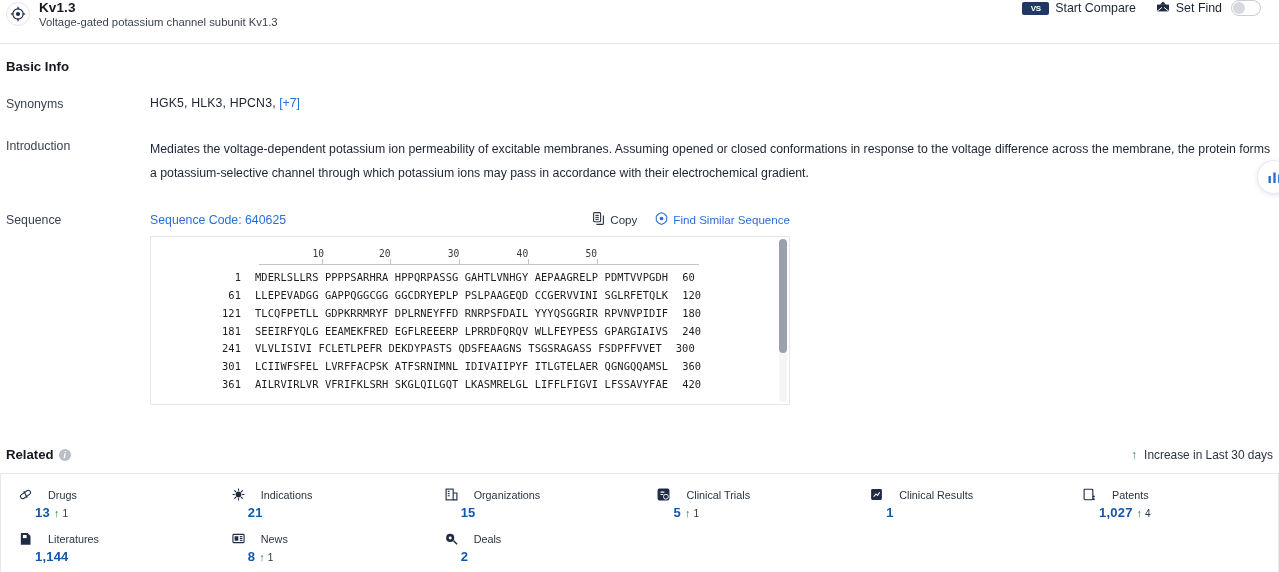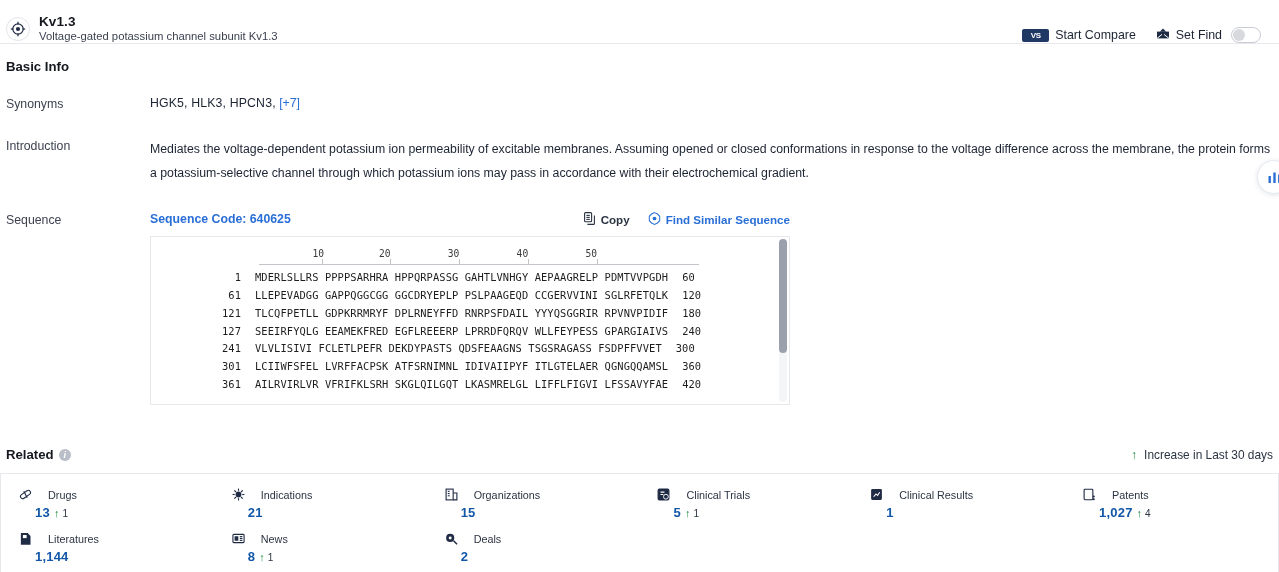--- a/index.html
+++ b/index.html
@@ -11,21 +11,21 @@
     color: #1a1a1a;
     overflow: hidden;
   }
 
   
   .topbar {
     position: relative;
     height: 44px;
     border-bottom: 1px solid #e8e8ec;
     display: flex;
-    align-items: flex-end;
+    align-items: flex-start;
     padding: 0 14px 0 6px;
     background: #fff;
   }
   .brand { display: flex; align-items: center; gap: 9px; }
   .brand-logo {
     width: 24px; height: 24px; border-radius: 50%;
     border: 1px solid #e3e5ea;
     display: flex; align-items: center; justify-content: center;
     flex: 0 0 auto;
   }
@@ -91,23 +91,22 @@
   .syn-more { color: #2a6fd6; cursor: pointer; }
 
   .row-intro { margin-top: 27px; }
   .intro-text {
     line-height: 1.92; max-width: 1125px;
     font-size: 12.3px; color: #1c2433;
   }
 
   .row-sequence { margin-top: 27px; }
   .seq-head {
-    display: flex; align-items: flex-start;
+    display: flex; align-items: flex-end;
     width: 640px;
-    font-weight: bold;
   }
   .seq-code { font-size: 12.3px; color: #2a6fd6; cursor: pointer; }
   .seq-tools { margin-left: auto; display: flex; align-items: center; gap: 18px; }
   .seq-tool {
     display: flex; align-items: center; gap: 5px;
     font-size: 11.6px; cursor: pointer;
   }
   .seq-tool.copy { color: #2b3442; }
   .seq-tool.similar { color: #2a6fd6; }
 
@@ -331,21 +330,21 @@
               <div class="ruler-num" style="left: 201.32px;">30</div>
               <div class="ruler-tick" style="left: 269.18px;"></div>
               <div class="ruler-num" style="left: 270.18px;">40</div>
               <div class="ruler-tick" style="left: 338.04px;"></div>
               <div class="ruler-num" style="left: 339.04px;">50</div>
             </div>
           <div>
               <div class="seq-row"><span class="seq-start">1</span><span class="seq-chunks">MDERLSLLRS PPPPSARHRA HPPQRPASSG GAHTLVNHGY AEPAAGRELP PDMTVVPGDH</span><span class="seq-end">60</span></div>
               <div class="seq-row"><span class="seq-start">61</span><span class="seq-chunks">LLEPEVADGG GAPPQGGCGG GGCDRYEPLP PSLPAAGEQD CCGERVVINI SGLRFETQLK</span><span class="seq-end">120</span></div>
               <div class="seq-row"><span class="seq-start">121</span><span class="seq-chunks">TLCQFPETLL GDPKRRMRYF DPLRNEYFFD RNRPSFDAIL YYYQSGGRIR RPVNVPIDIF</span><span class="seq-end">180</span></div>
-              <div class="seq-row"><span class="seq-start">127</span><span class="seq-chunks">SEEIRFYQLG EEAMEKFRED EGFLREEERP LPRRDFQRQV WLLFEYPESS GPARGIAIVS</span><span class="seq-end">240</span></div>
+              <div class="seq-row"><span class="seq-start">181</span><span class="seq-chunks">SEEIRFYQLG EEAMEKFRED EGFLREEERP LPRRDFQRQV WLLFEYPESS GPARGIAIVS</span><span class="seq-end">240</span></div>
               <div class="seq-row"><span class="seq-start">241</span><span class="seq-chunks">VLVLISIVI FCLETLPEFR DEKDYPASTS QDSFEAAGNS TSGSRAGASS FSDPFFVVET</span><span class="seq-end">300</span></div>
               <div class="seq-row"><span class="seq-start">301</span><span class="seq-chunks">LCIIWFSFEL LVRFFACPSK ATFSRNIMNL IDIVAIIPYF ITLGTELAER QGNGQQAMSL</span><span class="seq-end">360</span></div>
               <div class="seq-row"><span class="seq-start">361</span><span class="seq-chunks">AILRVIRLVR VFRIFKLSRH SKGLQILGQT LKASMRELGL LIFFLFIGVI LFSSAVYFAE</span><span class="seq-end">420</span></div>
             </div>
         </div>
         <div class="seq-scroll">
           <div class="seq-scroll-thumb"></div>
         </div>
       </div>
 

